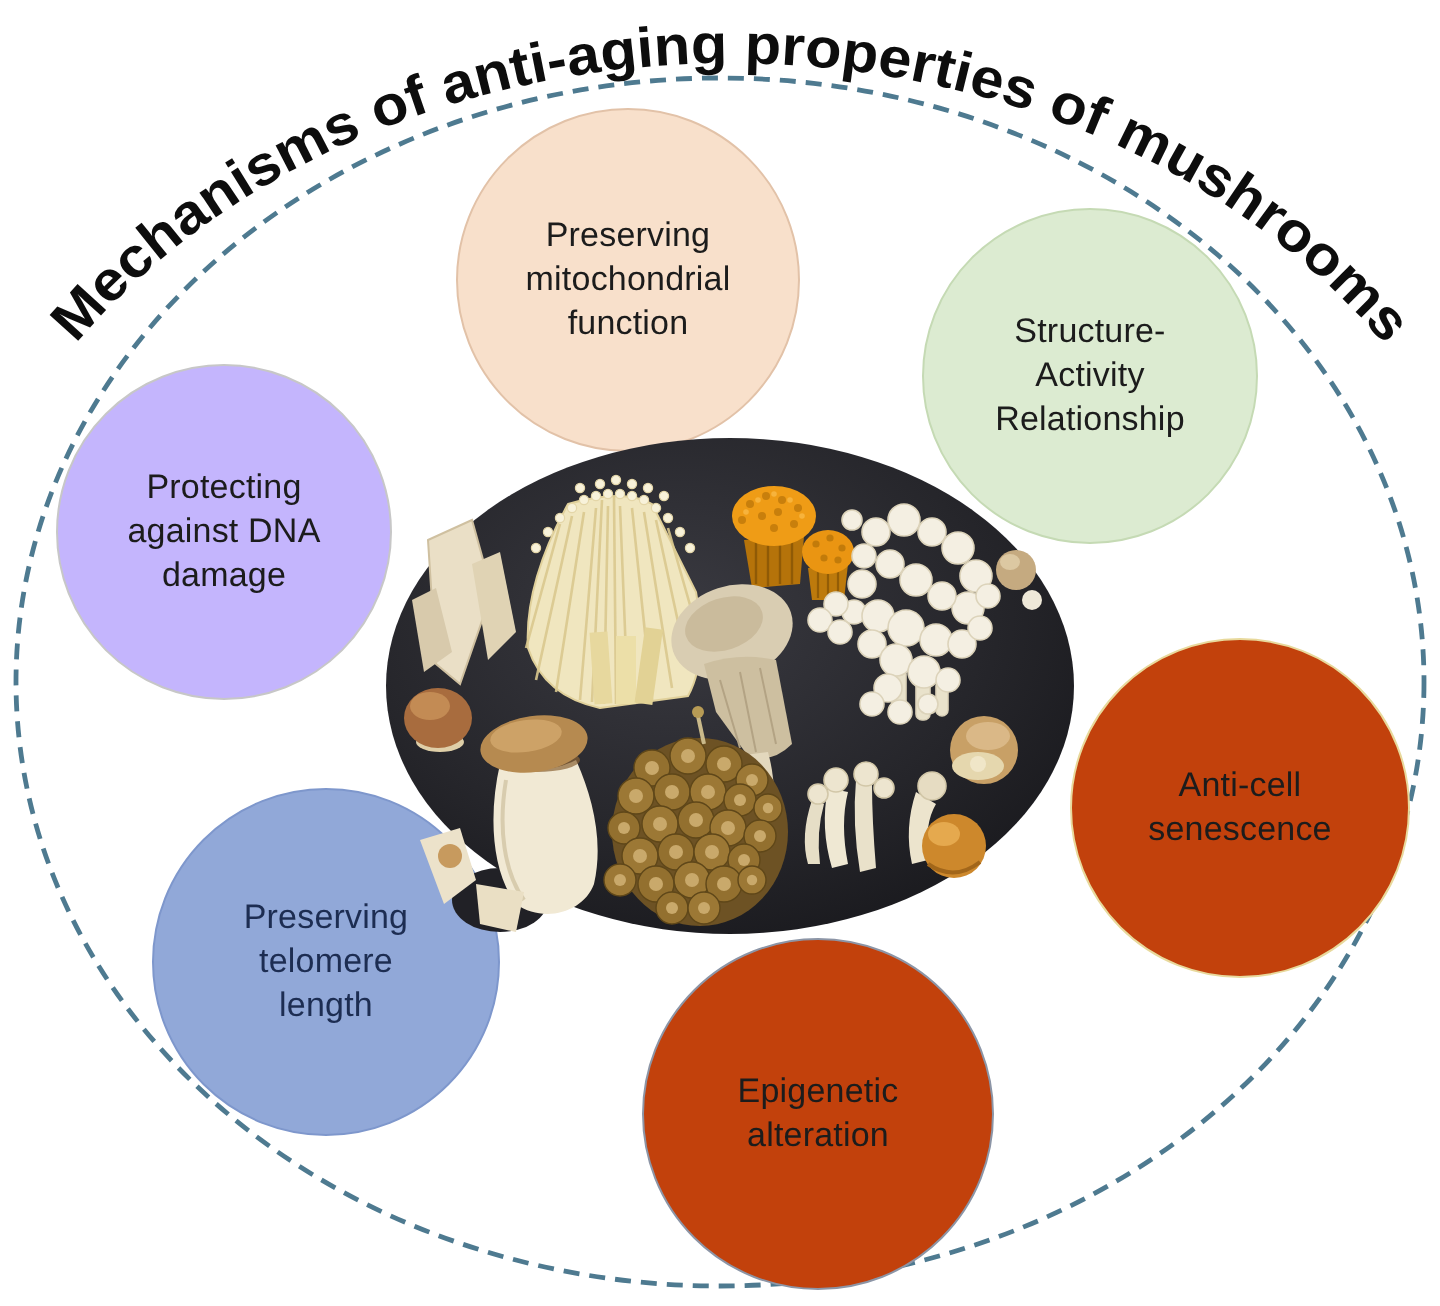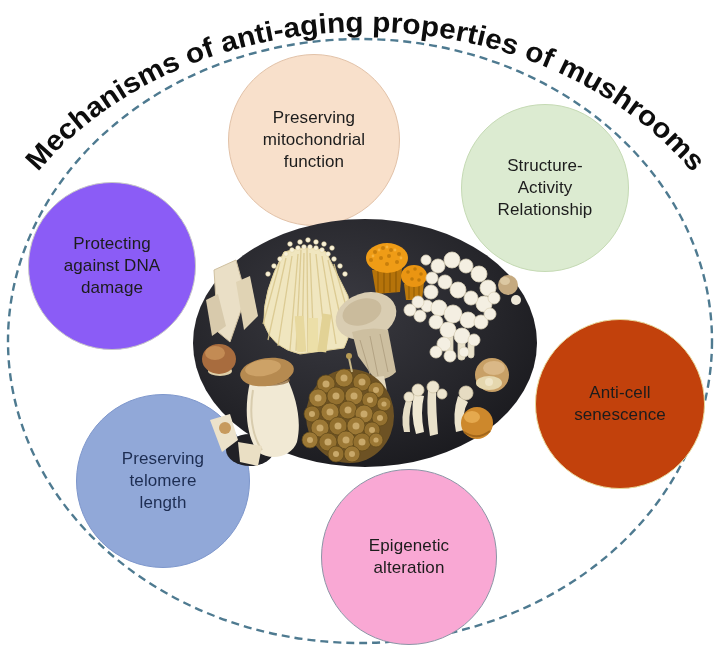--- a/index.html
+++ b/index.html
@@ -45,32 +45,32 @@
     <span class="mech-label" style="color: rgb(28, 28, 28);">Structure-
 Activity
 Relationship</span>
   </div>
 
   <div class="mech" style="left: 535px; top: 319px; width: 170px; height: 170px; background-color: #c2410c; border-color: rgb(232, 217, 156);">
     <span class="mech-label" style="color: rgb(28, 28, 28);">Anti-cell
 senescence</span>
   </div>
 
-  <div class="mech" style="left: 321px; top: 469px; width: 176px; height: 176px; background-color: #f9a8d4; border-color: rgb(140, 149, 166);">
+  <div class="mech" style="left: 321px; top: 469px; width: 176px; height: 176px; background-color: #c2410c; border-color: rgb(140, 149, 166);">
     <span class="mech-label" style="color: rgb(28, 28, 28);">Epigenetic
 alteration</span>
   </div>
 
   <div class="mech" style="left: 76px; top: 394px; width: 174px; height: 174px; background-color: rgb(145, 168, 216); border-color: rgb(126, 151, 204);">
     <span class="mech-label" style="color: rgb(29, 45, 82);">Preserving
 telomere
 length</span>
   </div>
 
-  <div class="mech" style="left: 28px; top: 182px; width: 168px; height: 168px; background-color: #8b5cf6; border-color: rgb(199, 199, 199);">
+  <div class="mech" style="left: 28px; top: 182px; width: 168px; height: 168px; background-color: #c4b5fd; border-color: rgb(199, 199, 199);">
     <span class="mech-label" style="color: rgb(28, 28, 28);">Protecting
 against DNA
 damage</span>
   </div>
 
   <svg class="layer-platter" width="720" height="653" viewBox="0 0 720 653" xmlns="http://www.w3.org/2000/svg">
     <defs>
       <radialGradient id="plateGrad" cx="42%" cy="36%" r="75%">
         <stop offset="0%" stop-color="#3a3a41"></stop>
         <stop offset="60%" stop-color="#26262b"></stop>

